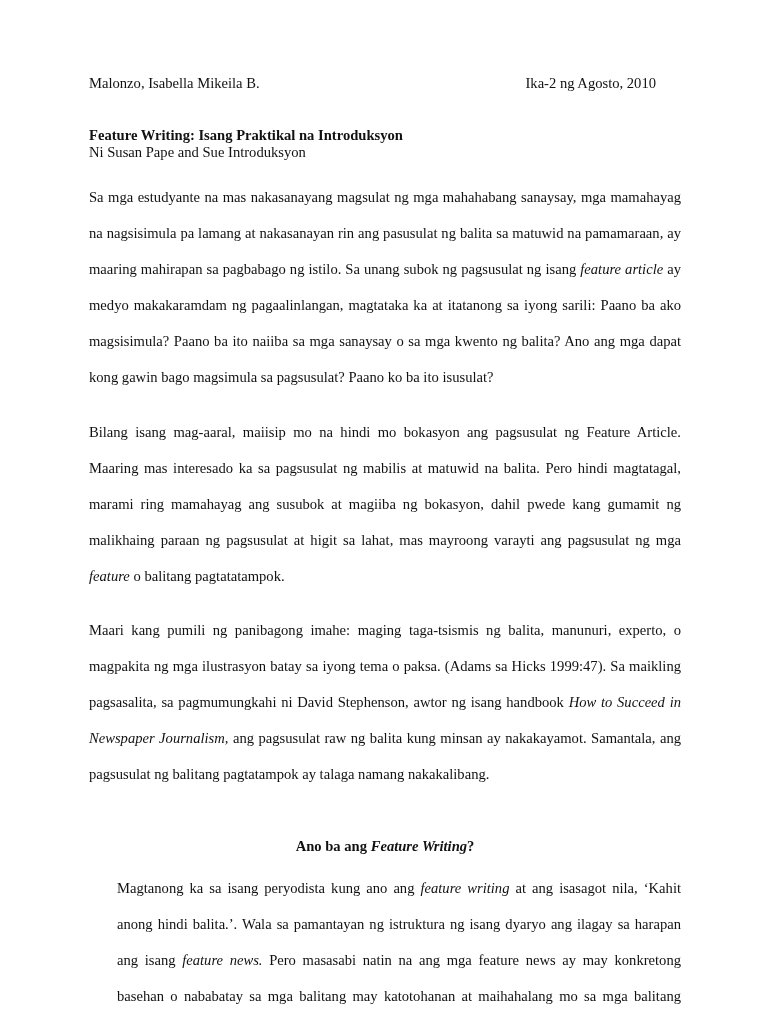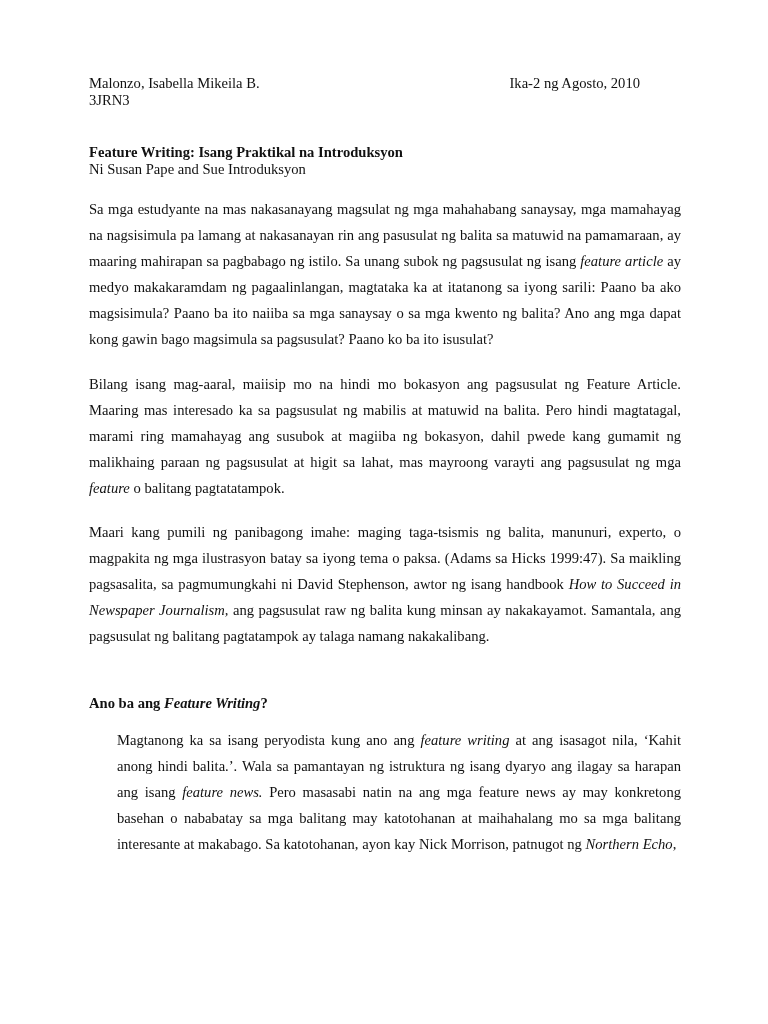--- a/index.html
+++ b/index.html
@@ -21,56 +21,56 @@
       left: 89px;
       top: 75px;
       width: 592px;
     }
     .header-row {
       display: flex;
       justify-content: space-between;
       line-height: 17px;
     }
     .header-row .date {
-      margin-right: 41px;
+      margin-right: 25px;
     }
     .line {
       line-height: 17px;
     }
     .title {
       font-weight: bold;
       margin-top: 35px;
       line-height: 17px;
     }
     .para {
       text-align: justify;
-      line-height: 26px;
+      line-height: 36px;
       margin: 0;
     }
     .p1 { margin-top: 18px; }
     .p2 { margin-top: 19px; }
     .p3 { margin-top: 18px; }
     .heading {
       font-weight: bold;
       margin-top: 44px;
       line-height: 20px;
+      text-align: center;
     }
     .p4 { margin-top: 14px; margin-left: 28px; }
     i { font-style: italic; }
   </style>
 </head>
 <body>
 
 <div class="page">
 
   <div class="header-row">
     <span>Malonzo, Isabella Mikeila B.</span>
     <span class="date">Ika-2 ng Agosto, 2010</span>
   </div>
-  <div class="line">3JRN3</div>
 
   <div class="title">Feature Writing: Isang Praktikal na Introduksyon</div>
   <div class="line">Ni Susan Pape and Sue Introduksyon</div>
 
   <p class="para p1"><span>Sa mga estudyante na mas nakasanayang magsulat ng mga mahahabang sanaysay, mga mamahayag na nagsisimula pa lamang at nakasanayan rin ang pasusulat ng balita sa matuwid na pamamaraan, ay maaring mahirapan sa pagbabago ng istilo. Sa unang subok ng pagsusulat ng isang </span><i>feature article</i><span> ay medyo makakaramdam ng pagaalinlangan, magtataka ka at itatanong sa iyong sarili: Paano ba ako magsisimula? Paano ba ito naiiba sa mga sanaysay o sa mga kwento ng balita? Ano ang mga dapat kong gawin bago magsimula sa pagsusulat? Paano ko ba ito isusulat?</span></p>
 
   <p class="para p2"><span>Bilang isang mag-aaral, maiisip mo na hindi mo bokasyon ang pagsusulat ng Feature Article. Maaring mas interesado ka sa pagsusulat ng mabilis at matuwid na balita. Pero hindi magtatagal, marami ring mamahayag ang susubok at magiiba  ng bokasyon, dahil pwede kang gumamit ng malikhaing paraan ng pagsusulat at higit sa lahat, mas mayroong varayti ang pagsusulat ng mga </span><i>feature</i><span> o balitang pagtatatampok.</span></p>
 
   <p class="para p3"><span>Maari kang pumili ng panibagong imahe: maging taga-tsismis ng balita, manunuri, experto, o magpakita ng mga ilustrasyon batay sa iyong tema o paksa. (Adams sa Hicks 1999:47). Sa maikling pagsasalita, sa pagmumungkahi ni David Stephenson, awtor ng isang handbook </span><i>How to Succeed in Newspaper Journalism,</i><span> ang pagsusulat raw ng balita kung minsan ay nakakayamot. Samantala, ang pagsusulat ng balitang pagtatampok ay talaga namang nakakalibang.</span></p>
 

